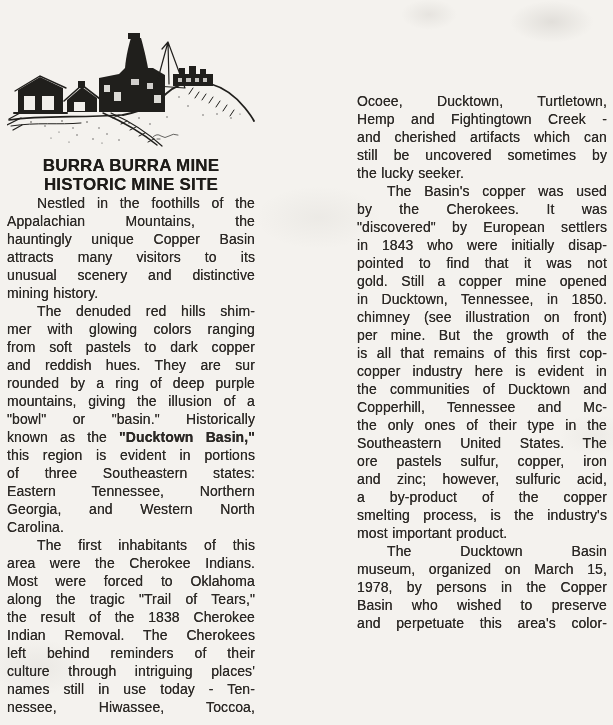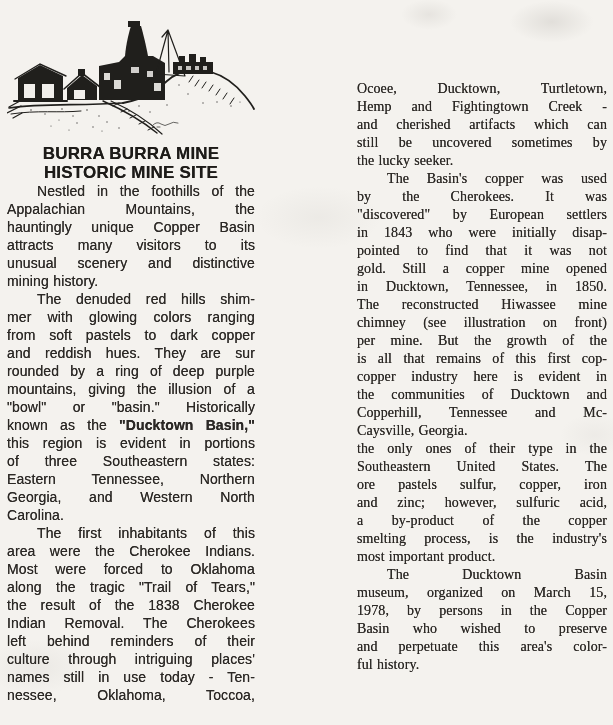--- a/index.html
+++ b/index.html
@@ -11,22 +11,22 @@
       radial-gradient(60px 30px at 90% 3%, rgba(110,104,96,0.14), transparent 70%),
       radial-gradient(40px 22px at 70% 2%, rgba(110,104,96,0.10), transparent 70%),
       radial-gradient(90px 45px at 52% 30%, rgba(110,104,96,0.06), transparent 70%),
       radial-gradient(70px 40px at 6% 92%, rgba(110,104,96,0.07), transparent 70%),
       radial-gradient(50px 30px at 97% 60%, rgba(110,104,96,0.05), transparent 70%);
     font-family:"Liberation Sans","DejaVu Sans",sans-serif;
     color:#2b2825;
     overflow:hidden;
   }
   .col{position:absolute;}
-  .col-left{left:7px;top:10px;width:248px;}
-  .col-right{left:357px;top:80px;width:250px;font-family:Liberation Serif, serif;}
+  .col-left{left:7px;top:22px;width:248px;}
+  .col-right{left:357px;top:92px;width:250px;}
   .illustration{width:248px;height:128px;}
   .illustration svg{display:block;}
   .heading{
     margin:6px 0 0 0;
     font-size:17px;line-height:19px;
     font-weight:bold;text-align:center;
     letter-spacing:0.2px;color:#1d1b18;
     text-shadow:0 0 0.5px rgba(29,27,24,0.85);
   }
   .para{margin:0;}
@@ -160,21 +160,21 @@
         <div class="para">
           <div class="tline indent"><span>The first inhabitants of this</span></div>
           <div class="tline"><span>area were the Cherokee Indians.</span></div>
           <div class="tline"><span>Most were forced to Oklahoma</span></div>
           <div class="tline"><span>along the tragic "Trail of Tears,"</span></div>
           <div class="tline"><span>the result of the 1838 Cherokee</span></div>
           <div class="tline"><span>Indian Removal. The Cherokees</span></div>
           <div class="tline"><span>left behind reminders of their</span></div>
           <div class="tline"><span>culture through intriguing places'</span></div>
           <div class="tline"><span>names still in use today - Ten-</span></div>
-          <div class="tline"><span>nessee, Oklahoma, Toccoa,</span></div>
+          <div class="tline"><span>nessee, Hiwassee, Toccoa,</span></div>
         </div>
       </div>
   </div>
 
   <div class="col col-right">
     <div class="textcol">
         <div class="para">
           <div class="tline"><span>Ocoee, Ducktown, Turtletown,</span></div>
           <div class="tline"><span>Hemp and Fightingtown Creek -</span></div>
           <div class="tline"><span>and cherished artifacts which can</span></div>
@@ -182,42 +182,39 @@
           <div class="tline last"><span>the lucky seeker.</span></div>
         </div>
         <div class="para">
           <div class="tline indent"><span>The Basin's copper was used</span></div>
           <div class="tline"><span>by the Cherokees. It was</span></div>
           <div class="tline"><span>"discovered" by European settlers</span></div>
           <div class="tline"><span>in 1843 who were initially disap-</span></div>
           <div class="tline"><span>pointed to find that it was not</span></div>
           <div class="tline"><span>gold. Still a copper mine opened</span></div>
           <div class="tline"><span>in Ducktown, Tennessee, in 1850.</span></div>
-          <div class="tline"><span>The reconstructed Hiwassee mine</span></div>
           <div class="tline"><span>chimney (see illustration on front)</span></div>
           <div class="tline"><span>per mine. But the growth of the</span></div>
           <div class="tline"><span>is all that remains of this first cop-</span></div>
           <div class="tline"><span>copper industry here is evident in</span></div>
           <div class="tline"><span>the communities of Ducktown and</span></div>
           <div class="tline"><span>Copperhill, Tennessee and Mc-</span></div>
-          <div class="tline last"><span>Caysville, Georgia.</span></div>
         </div>
         <div class="para">
           <div class="tline"><span>the only ones of their type in the</span></div>
           <div class="tline"><span>Southeastern United States. The</span></div>
           <div class="tline"><span>ore pastels sulfur, copper, iron</span></div>
           <div class="tline"><span>and zinc; however, sulfuric acid,</span></div>
           <div class="tline"><span>a by-product of the copper</span></div>
           <div class="tline"><span>smelting process, is the industry's</span></div>
           <div class="tline last"><span>most important product.</span></div>
         </div>
         <div class="para">
           <div class="tline indent"><span>The Ducktown Basin</span></div>
           <div class="tline"><span>museum, organized on March 15,</span></div>
           <div class="tline"><span>1978, by persons in the Copper</span></div>
           <div class="tline"><span>Basin who wished to preserve</span></div>
           <div class="tline"><span>and perpetuate this area's color-</span></div>
-          <div class="tline last"><span>ful history.</span></div>
         </div>
       </div>
   </div>
 
 </div>
 
 </body></html>

